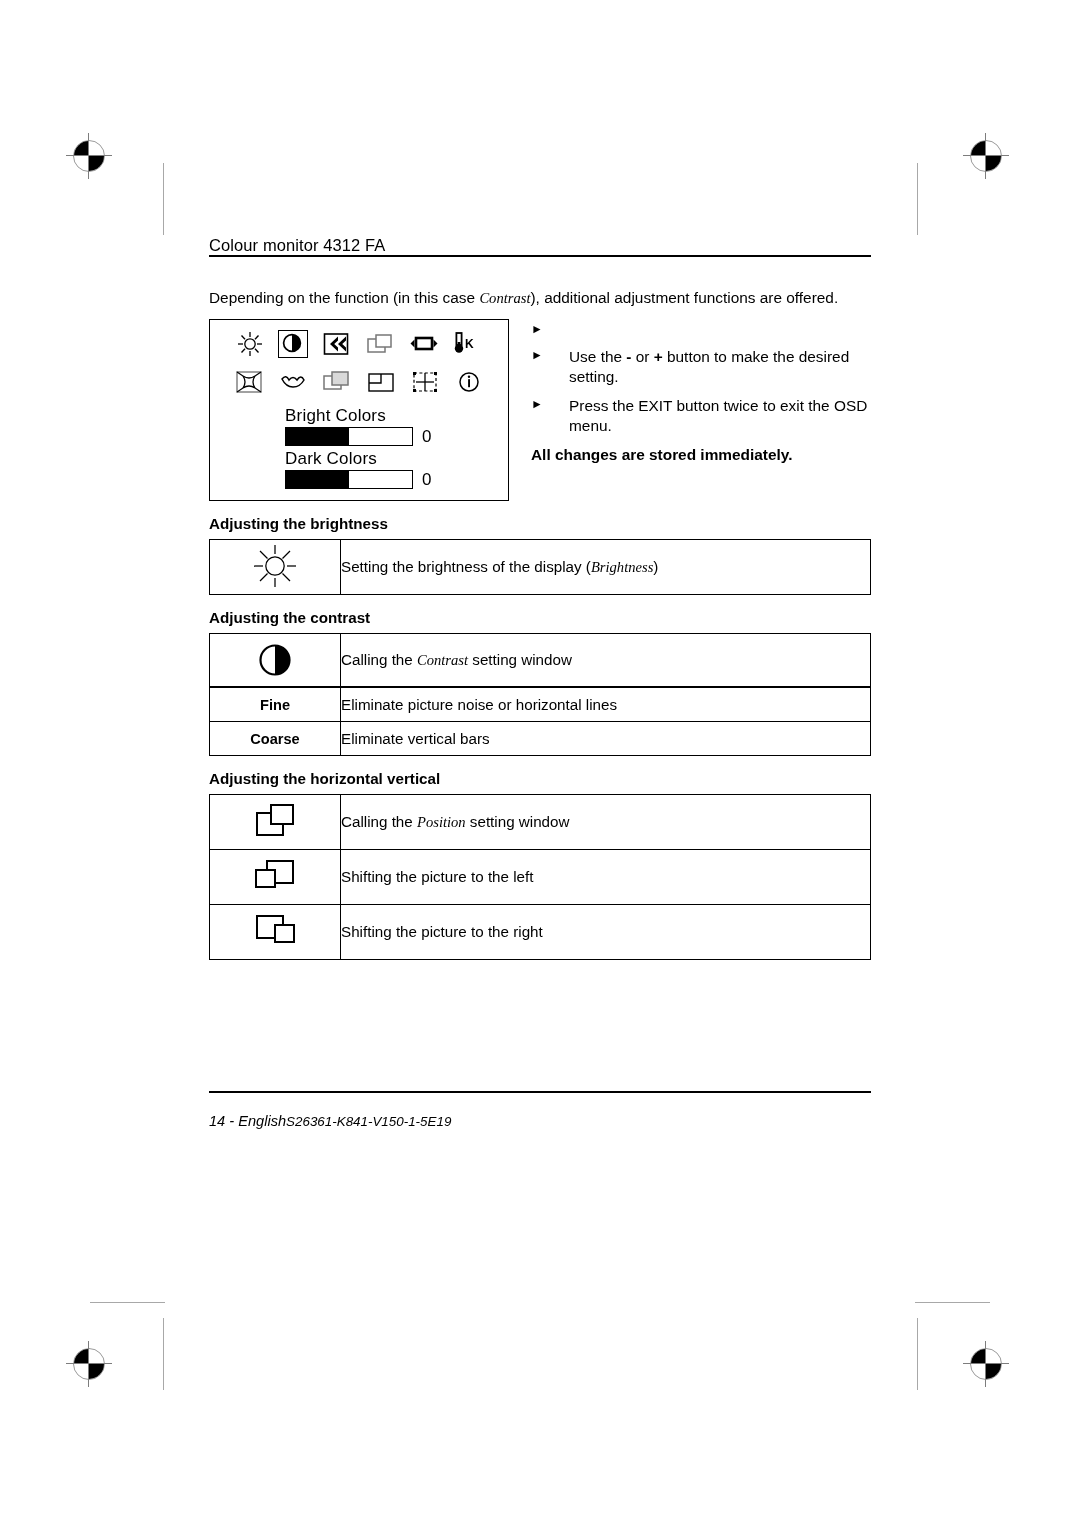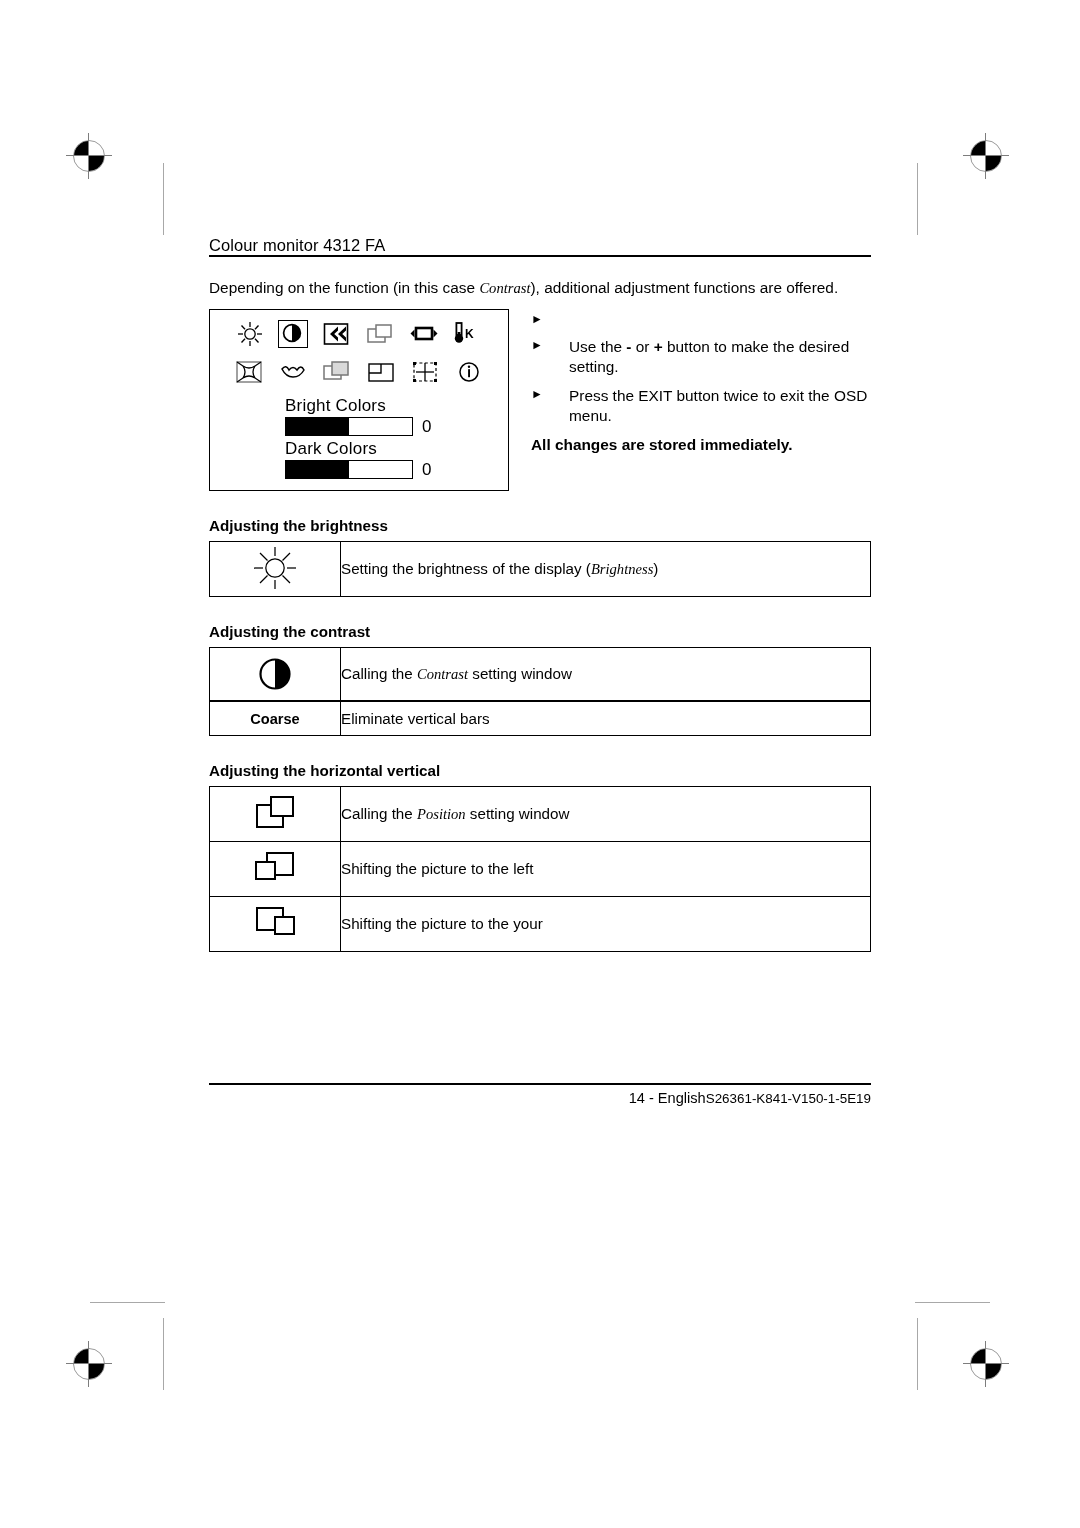--- a/index.html
+++ b/index.html
@@ -75,21 +75,21 @@
     letter-spacing: 0.1px;
   }
   .rule {
     border-bottom: 2.4px solid #000;
     width: 100%;
   }
 
   .intro {
     font-size: 15.4px;
     line-height: 1.3;
-    margin-top: 21px;
+    margin-top: 31px;
   }
   .it { font-family: "Liberation Serif", serif; font-style: italic; font-size: 14.6px; }
 
   
   .osd-row {
     display: flex;
     align-items: flex-start;
     margin-top: 11px;
   }
   .osd-box {
@@ -175,21 +175,21 @@
   .para {
     font-size: 15.4px;
     line-height: 1.33;
     margin-top: 18px;
   }
 
   
   .sec-head {
     font-size: 15.2px;
     font-weight: bold;
-    margin: 26px 0 7px 0;
+    margin: 14px 0 7px 0;
   }
   table.tbl {
     border-collapse: collapse;
     width: 100%;
     border: 1.9px solid #000;
   }
   table.tbl td {
     border: 1.1px solid #000;
     padding: 0;
     vertical-align: middle;
@@ -220,24 +220,25 @@
   }
   td.desc-tall { height: 52px; }
 
   
   .foot-rule {
     border-bottom: 2.2px solid #000;
     margin-top: 131px;
   }
   .footer {
     display: flex;
-    justify-content: flex-end;
+    justify-content: flex-start;
     align-items: baseline;
     font-size: 14.6px;
-    padding-top: 5px;
+    padding-top: 20px;
+    font-style: italic;
   }
   .footer .code { font-size: 13.4px; }
 
   
   svg { display: block; overflow: visible; }
 </style>
 </head>
 <body>
 
 <div class="reg-mark" style="left:66px; top:133px;">
@@ -503,20 +504,24 @@
       <td class="desc-cell desc-tall">
         <span>Calling the </span><span class="it">Contrast</span><span> setting window</span>
       </td>
     </tr>
   </tbody>
     </table>
 
   <table class="tbl">
     <tbody>
     <tr>
+      <td class="label-cell">Fine</td>
+      <td class="desc-cell">Eliminate picture noise or horizontal lines</td>
+    </tr>
+    <tr>
       <td class="label-cell">Coarse</td>
       <td class="desc-cell">Eliminate vertical bars</td>
     </tr>
   </tbody>
     </table>
 
   <div class="sec-head">Adjusting the horizontal vertical</div>
   <table class="tbl">
     <tbody>
         <tr>
@@ -545,21 +550,21 @@
     </tr>
     <tr>
       <td class="icon-cell">
         <span class="holder">
           <svg width="56" height="48" viewBox="0 0 56 48">
             <rect x="10" y="9" width="26" height="22" fill="#fff" stroke="#000" stroke-width="2"></rect>
             <rect x="28" y="18" width="19" height="17" fill="#fff" stroke="#000" stroke-width="2"></rect>
           </svg>
         </span>
       </td>
-      <td class="desc-cell desc-tall">Shifting the picture to the your</td>
+      <td class="desc-cell desc-tall">Shifting the picture to the right</td>
     </tr>
   </tbody>
     </table>
 
   <div class="foot-rule"></div>
   <div class="footer">
     <span>14 - English</span>
     <span class="code">S26361-K841-V150-1-5E19</span>
   </div>
 

